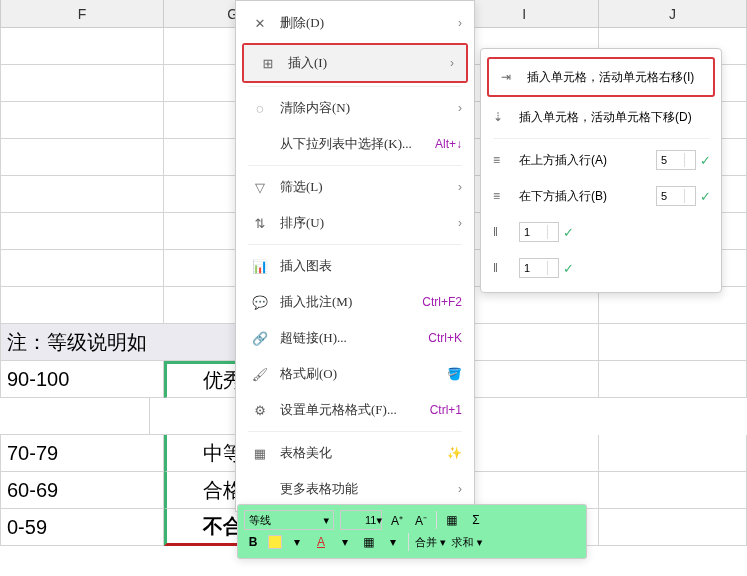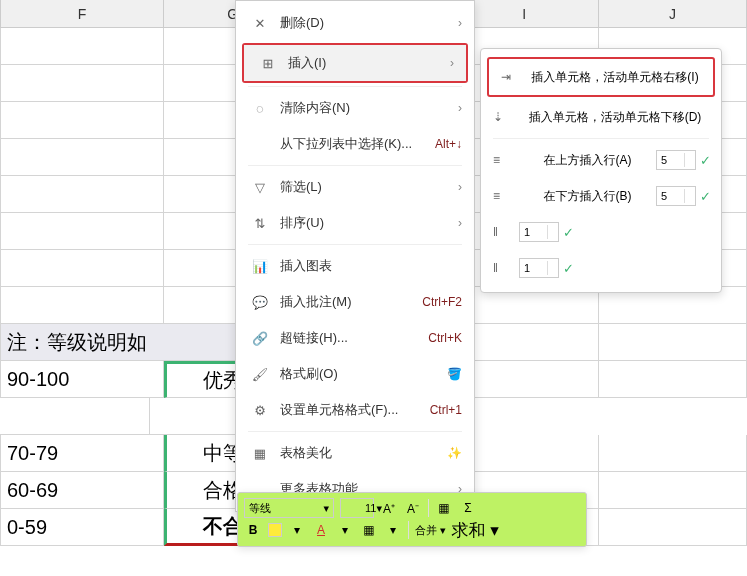--- a/index.html
+++ b/index.html
@@ -61,22 +61,22 @@
 .ctx-item {
   display: flex; align-items: center;
   height: 36px;
   padding: 0 12px 0 14px;
   cursor: default;
   font-size: 13px;
   color: #333;
 }
 .ctx-item.hover { background: #f2f2f2; }
 .ctx-item .ic { width: 20px; display: flex; align-items: center; justify-content: center; margin-right: 10px; color: #666; }
-.ctx-item .lbl { flex: 1; }
-.ctx-item .hint { color: #7f1d1d; font-size: 12px; }
+.ctx-item .lbl { flex: 1; font-family: Liberation Serif, serif; }
+.ctx-item .hint { color: #a21caf; font-size: 12px; }
 .ctx-item .arrow { color: #888; font-size: 12px; }
 .ctx-sep { height: 1px; background: #eee; margin: 3px 12px; }
 .highlight-border { border: 2px solid #d9363e; border-radius: 3px; margin: 2px 6px; }
 
 
 .sub {
   position: absolute;
   top: 48px; left: 480px;
   width: 242px;
   background: #fff;
@@ -85,21 +85,21 @@
   box-shadow: 0 3px 10px rgba(0,0,0,0.15);
   padding: 6px 0;
 }
 .sub-item {
   display: flex; align-items: center;
   height: 36px;
   padding: 0 10px 0 12px;
   font-size: 12px;
 }
 .sub-item .ic { width: 18px; margin-right: 8px; color: #666; }
-.sub-item .lbl { flex: 1; text-align: center; }
+.sub-item .lbl { flex: 1; }
 .sub-item .spin {
   width: 40px; height: 20px;
   border: 1px solid #ccc;
   font-size: 11px;
   display: flex; align-items: center;
   padding-left: 4px;
   margin-right: 4px;
   position: relative;
 }
 .sub-item .spin::after {
@@ -107,23 +107,23 @@
   position: absolute; right: 2px; top: 2px;
   width: 8px; height: 14px;
   border-left: 1px solid #ddd;
 }
 .sub-item .chk { color: #3cb371; font-size: 13px; }
 .sub-highlight { border: 2px solid #d9363e; border-radius: 3px; margin: 2px 6px; }
 
 
 .mini {
   position: absolute;
-  top: 492px; left: 237px;
+  top: 504px; left: 237px;
   width: 350px; height: 55px;
-  background: #bef264;
+  background: #86efac;
   border: 1px solid #ccc;
   border-radius: 3px;
   box-shadow: 0 2px 8px rgba(0,0,0,0.12);
   display: flex; flex-direction: column;
   padding: 4px 6px;
 }
 .mini-row { display: flex; align-items: center; height: 22px; gap: 6px; }
 .mini .sel {
   border: 1px solid #ccc; height: 20px; font-size: 11px;
   display: flex; align-items: center; padding: 0 4px;
@@ -352,35 +352,35 @@
     <span class="chk">✓</span>
   </div>
 </div>
 
 <div class="mini">
   <div class="mini-row">
     <div class="sel" style="width:90px;">
       <span>等线</span>
       <span style="margin-left:auto">▾</span>
     </div>
-    <div class="sel" style="width:34px;padding-left:24px;">
+    <div class="sel" style="width:42px;padding-left:24px;">
       <span>11</span>
       <span style="margin-left:auto">▾</span>
     </div>
     <div class="btn">A⁺</div>
     <div class="btn">A⁻</div>
     <div class="sep"></div>
     <div class="btn">▦</div>
     <div class="btn">Σ</div>
   </div>
   <div class="mini-row">
     <div class="btn" style="font-weight:bold">B</div>
     <div class="btn" style="background:#ffeb3b;width:14px;height:14px;border:1px solid #ccc"></div>
     <div class="btn">▾</div>
     <div class="btn" style="color:#d32f2f;text-decoration:underline">A</div>
     <div class="btn">▾</div>
     <div class="btn">▦</div>
     <div class="btn">▾</div>
     <div class="sep"></div>
     <div class="btn" style="width:auto;font-size:11px">合并 ▾</div>
-    <div class="btn" style="width:auto;font-size:17px">求和 ▾</div>
+    <div class="btn" style="width:auto;font-size:11px">求和 ▾</div>
   </div>
 </div>
 
 </body></html>

